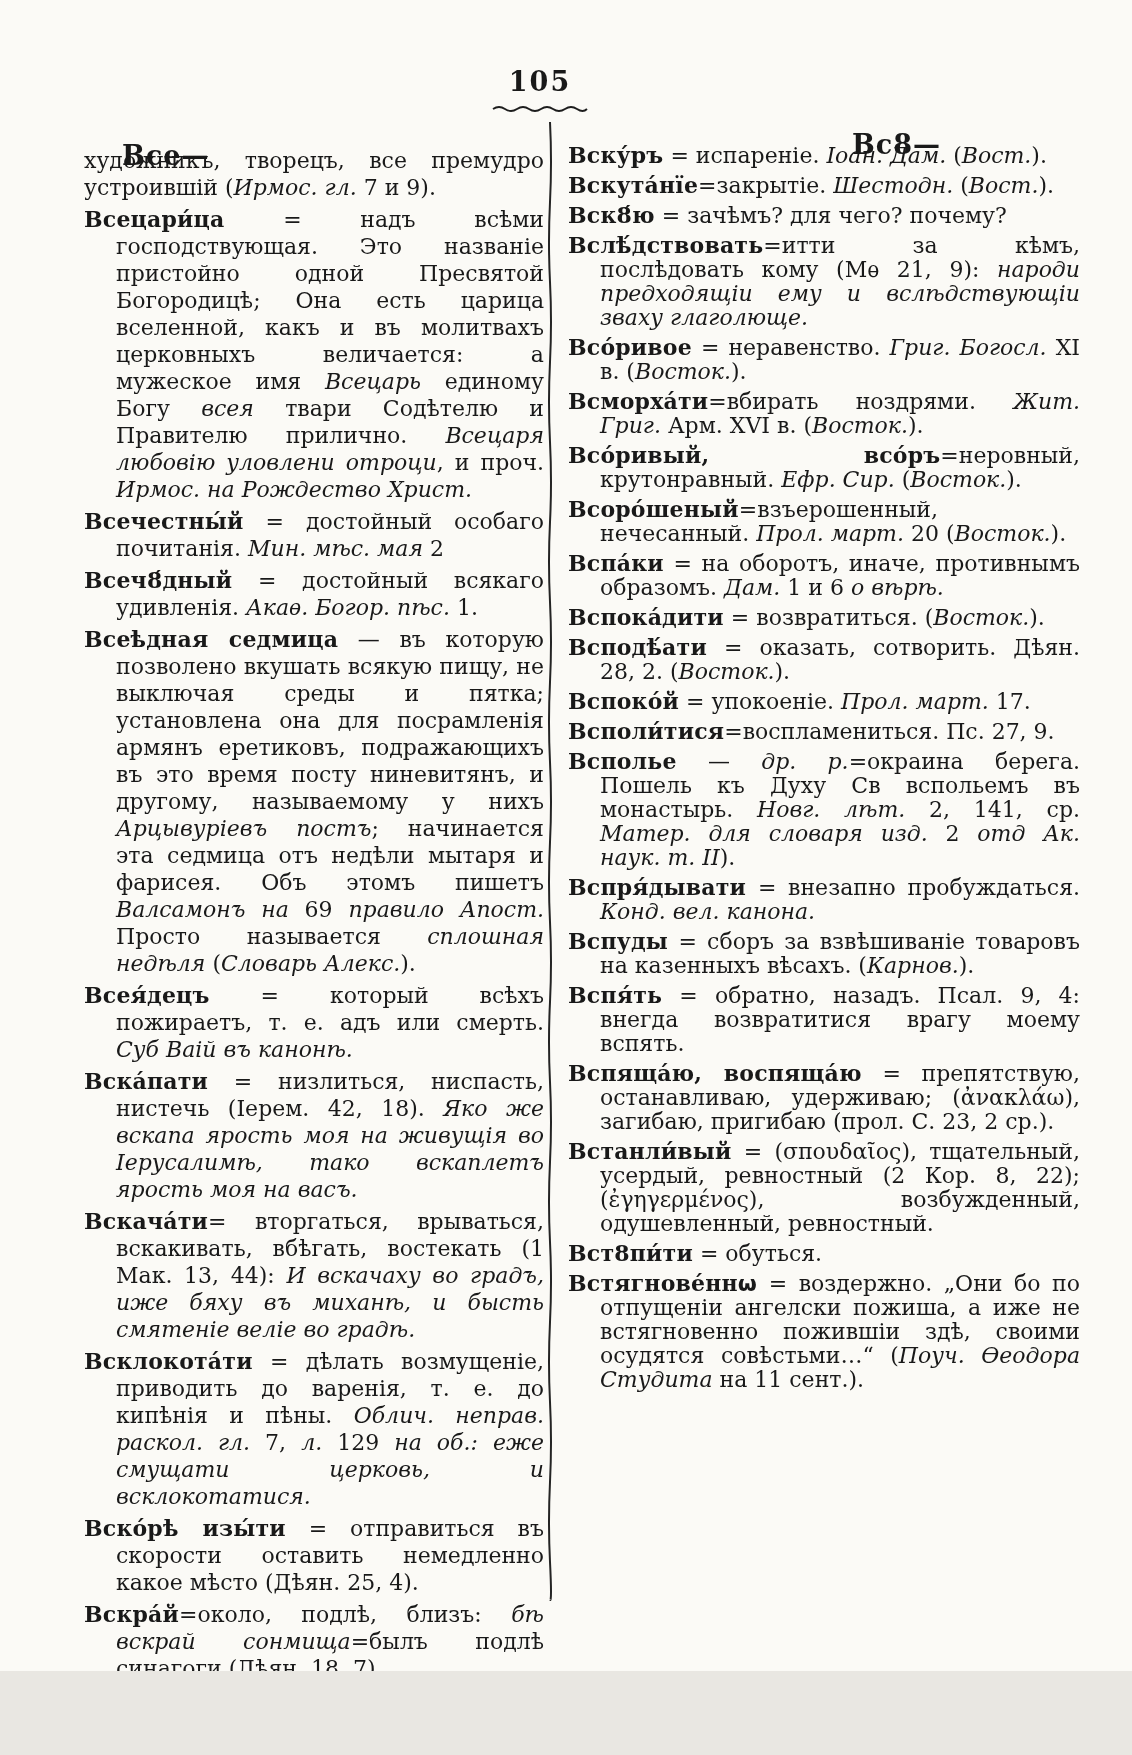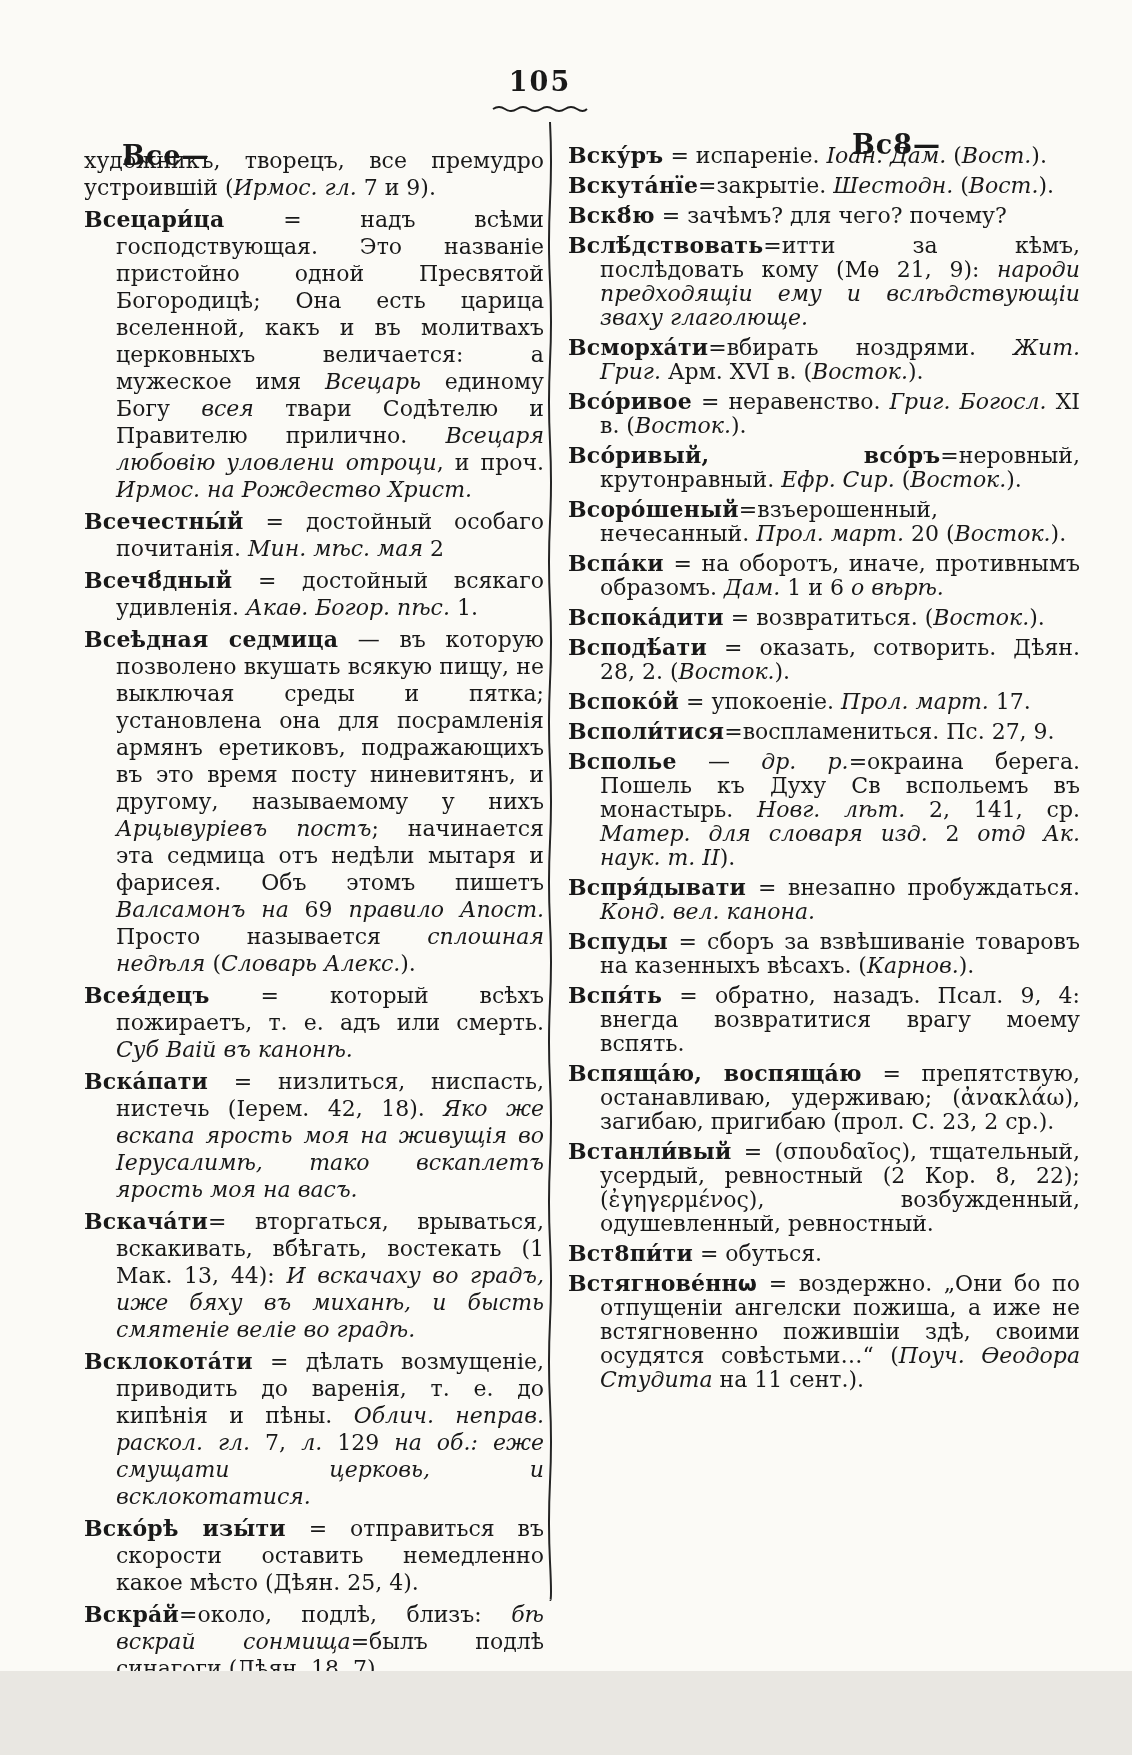--- a/index.html
+++ b/index.html
@@ -70,22 +70,22 @@
       <p class="entry"><span class="s-h">Всклокота́ти</span><span class="s-n"> = дѣлать возмущеніе, приводить до варенія, т. е. до кипѣнія и пѣны. </span><span class="s-i">Облич. неправ. раскол. гл.</span><span class="s-n"> 7, </span><span class="s-i">л.</span><span class="s-n"> 129 </span><span class="s-i">на об.: еже смущати церковь, и всклокотатися.</span></p>
       <p class="entry"><span class="s-h">Вско́рѣ изы́ти</span><span class="s-n"> = отправиться въ скорости оставить немедленно какое мѣсто (Дѣян. 25, 4).</span></p>
       <p class="entry"><span class="s-h">Вскра́й</span><span class="s-n">=около, подлѣ, близъ: </span><span class="s-i">бѣ вскрай сонмища</span><span class="s-n">=былъ подлѣ синагоги (Дѣян. 18. 7).</span></p>
       <p class="entry"><span class="s-h">Вскри́лїе</span><span class="s-n"> = подолъ, пола (Мѳ. 14, 36).</span></p>
     </div>
   <div class="col col-right">
       <p class="entry"><span class="s-h">Вску́ръ</span><span class="s-n"> = испареніе. </span><span class="s-i">Іоан. Дам.</span><span class="s-n"> (</span><span class="s-i">Вост.</span><span class="s-n">).</span></p>
       <p class="entry"><span class="s-h">Вскута́нїе</span><span class="s-n">=закрытіе. </span><span class="s-i">Шестодн.</span><span class="s-n"> (</span><span class="s-i">Вост.</span><span class="s-n">).</span></p>
       <p class="entry"><span class="s-h">Вск8́ю</span><span class="s-n"> = зачѣмъ? для чего? почему?</span></p>
       <p class="entry"><span class="s-h">Вслѣ́дствовать</span><span class="s-n">=итти за кѣмъ, послѣдовать кому (Мѳ 21, 9): </span><span class="s-i">народи предходящіи ему и вслѣдствующіи зваху глаголюще.</span></p>
+      <p class="entry"><span class="s-h">Всо́ривое</span><span class="s-n"> = неравенство. </span><span class="s-i">Григ. Богосл.</span><span class="s-n"> XI в. (</span><span class="s-i">Восток.</span><span class="s-n">).</span></p>
       <p class="entry"><span class="s-h">Всморха́ти</span><span class="s-n">=вбирать ноздрями. </span><span class="s-i">Жит. Григ.</span><span class="s-n"> Арм. XVI в. (</span><span class="s-i">Восток.</span><span class="s-n">).</span></p>
-      <p class="entry"><span class="s-h">Всо́ривое</span><span class="s-n"> = неравенство. </span><span class="s-i">Григ. Богосл.</span><span class="s-n"> XI в. (</span><span class="s-i">Восток.</span><span class="s-n">).</span></p>
       <p class="entry"><span class="s-h">Всо́ривый, всо́ръ</span><span class="s-n">=неровный, крутонравный. </span><span class="s-i">Ефр. Сир.</span><span class="s-n"> (</span><span class="s-i">Восток.</span><span class="s-n">).</span></p>
       <p class="entry"><span class="s-h">Всоро́шеный</span><span class="s-n">=взъерошенный, нечесанный. </span><span class="s-i">Прол. март.</span><span class="s-n"> 20 (</span><span class="s-i">Восток.</span><span class="s-n">).</span></p>
       <p class="entry"><span class="s-h">Вспа́ки</span><span class="s-n"> = на оборотъ, иначе, противнымъ образомъ. </span><span class="s-i">Дам.</span><span class="s-n"> 1 и 6 </span><span class="s-i">о вѣрѣ.</span></p>
       <p class="entry"><span class="s-h">Вспока́дити</span><span class="s-n"> = возвратиться. (</span><span class="s-i">Восток.</span><span class="s-n">).</span></p>
       <p class="entry"><span class="s-h">Всподѣ́ати</span><span class="s-n"> = оказать, сотворить. Дѣян. 28, 2. (</span><span class="s-i">Восток.</span><span class="s-n">).</span></p>
       <p class="entry"><span class="s-h">Вспоко́й</span><span class="s-n"> = упокоеніе. </span><span class="s-i">Прол. март.</span><span class="s-n"> 17.</span></p>
       <p class="entry"><span class="s-h">Всполи́тися</span><span class="s-n">=воспламениться. Пс. 27, 9.</span></p>
       <p class="entry"><span class="s-h">Всполье</span><span class="s-n"> — </span><span class="s-i">др. р.</span><span class="s-n">=окраина берега. Пошель къ Духу Св вспольемъ въ монастырь. </span><span class="s-i">Новг. лѣт.</span><span class="s-n"> 2, 141, ср. </span><span class="s-i">Матер. для словаря изд.</span><span class="s-n"> 2 </span><span class="s-i">отд Ак. наук. т. II</span><span class="s-n">).</span></p>
       <p class="entry"><span class="s-h">Вспря́дывати</span><span class="s-n"> = внезапно пробуждаться. </span><span class="s-i">Конд. вел. канона.</span></p>
       <p class="entry"><span class="s-h">Вспуды</span><span class="s-n"> = сборъ за взвѣшиваніе товаровъ на казенныхъ вѣсахъ. (</span><span class="s-i">Карнов.</span><span class="s-n">).</span></p>

